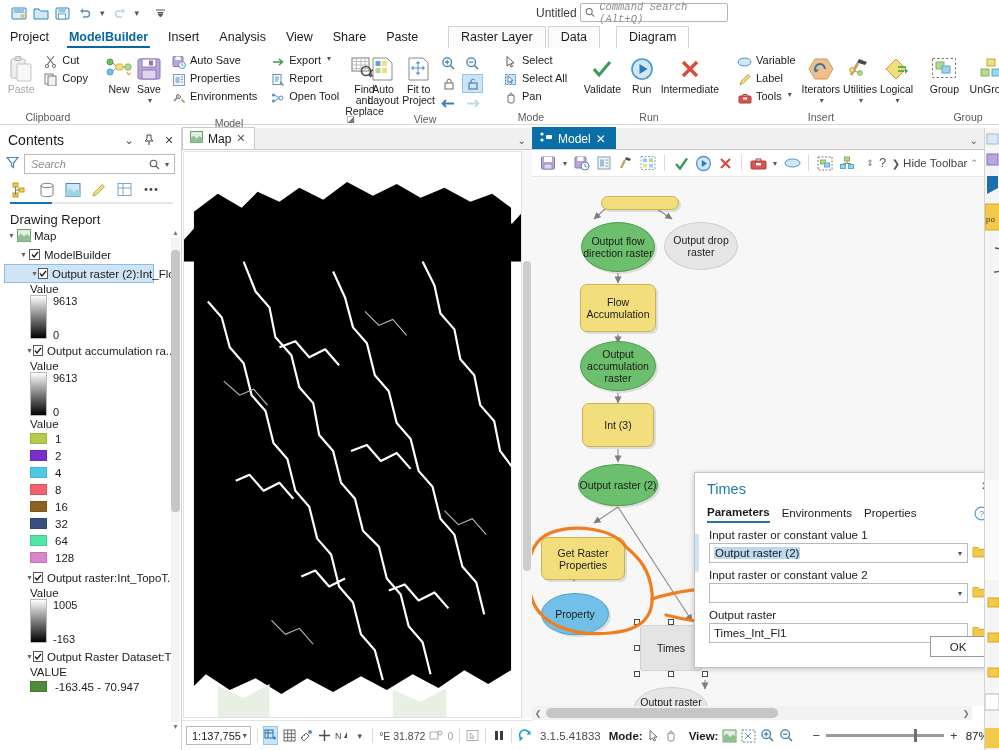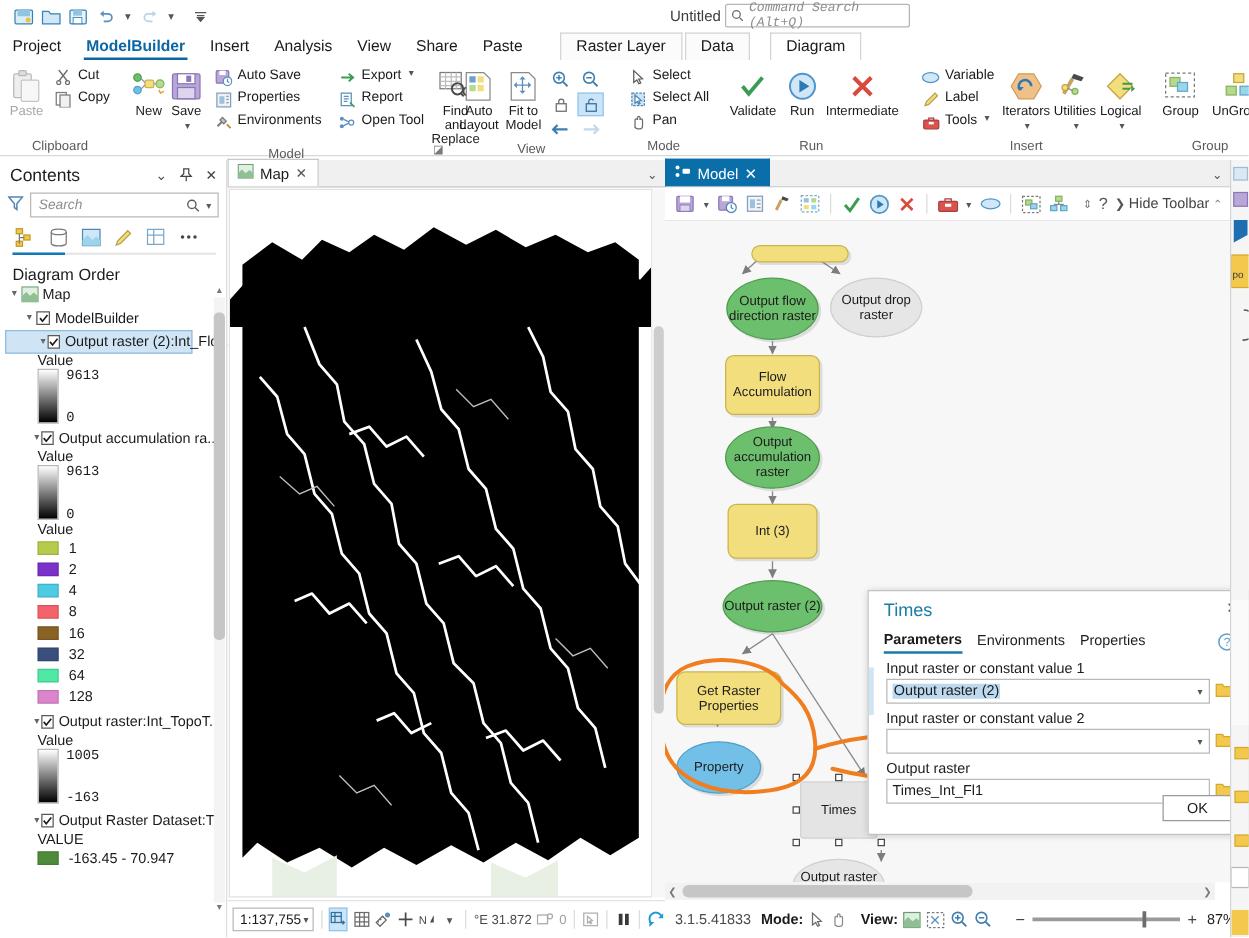--- a/index.html
+++ b/index.html
@@ -92,21 +92,21 @@
     position:absolute; left:0; top:98px; width:182px; bottom:0; overflow:hidden;
   }
   .toc-inner { position:absolute; left:0; top:0; width:170px; }
   .toc-row { display:flex; align-items:center; height:19px; font-size:11.5px; white-space: nowrap; }
   .toc-row.sel { background:#cfe4f5; border:1px solid #8fbde0; }
   .arrow { width:11px; text-align:center; font-size:7px; color:#666; cursor:pointer; }
   .cbx { width:11px;height:11px;border:1px solid #5a5a5a;background:#fff;margin-right:4px;display:flex;align-items:center;justify-content:center;cursor:pointer; }
   .cbx svg { display:block; }
   .lyr-ico { width:14px;height:13px;margin-right:3px; }
   .val-label { font-size:11.5px; padding-left:30px; }
-  .ramp-row { display:flex; align-items:flex-start; padding-left:30px; gap:6px;font-family:Liberation Mono, monospace; }
+  .ramp-row { display:flex; align-items:flex-start; padding-left:30px; gap:6px; }
   .ramp { width:17px; height:44px; border:1px solid #b9b9b9; }
   .ramp-lbls { display:flex; flex-direction:column; justify-content:space-between; height:46px; font-size:11px; }
   .swatch-row { display:flex; align-items:center; height:17px; padding-left:30px; gap:8px; font-size:11.5px; }
   .sw { width:17px;height:11px;border:1px solid rgba(0,0,0,.12); }
   .toc-scroll {
     position:absolute; right:2px; top:2px; width:9px; bottom:18px;
   }
   .toc-scroll .track { position:absolute; top:10px; bottom:10px; left:0; width:9px; background:#f4f4f4; }
   .toc-scroll .thumb { position:absolute; left:0; width:9px; top:22px; height:262px; background:#c6c6c6; border-radius:4px; }
   .sc-arr { position:absolute; left:0; width:9px; height:10px; font-size:7px; color:#7a7a7a; text-align:center; line-height:10px; cursor:pointer;}
@@ -442,21 +442,21 @@
           <div>Auto Layout</div>
         </div>
         <div class="bigbtn" style="width:42px">
           <div class="gl">
             <svg width="26" height="26" viewBox="0 0 26 26">
                 <path d="M3 2h14l5 5v17H3z" fill="#fff" stroke="#8a8a8a"></path>
                 <path d="M12 6v12M6 12h12" stroke="#5a8fc0"></path>
                 <path d="M12 5l-2.5 2.5h5zM12 19l-2.5-2.5h5zM5 12l2.5-2.5v5zM19 12l-2.5-2.5v5z" fill="#5a8fc0"></path>
               </svg>
           </div>
-          <div>Fit to Model</div>
+          <div>Fit to Project</div>
         </div>
         <div style="display:flex;flex-direction:column;gap:1px;padding-top:2px">
           <div style="display:flex;gap:3px">
             <div class="tsicon">
               <svg width="15" height="15" viewBox="0 0 15 15">
                   <circle cx="6.2" cy="6.2" r="4.3" fill="none" stroke="#3f7fb0" stroke-width="1.3"></circle>
                   <path d="M6.2 4v4.4M4 6.2h4.4" stroke="#3f7fb0" stroke-width="1.2"></path>
                   <path d="M9.5 9.5L13 13" stroke="#3f7fb0" stroke-width="1.5"></path>
                 </svg>
             </div>
@@ -725,21 +725,21 @@
       </div>
       <div class="tsicon">
         <svg width="16" height="7" viewBox="0 0 16 7">
             <circle cx="3" cy="3.5" r="1.4" fill="#444"></circle>
             <circle cx="8" cy="3.5" r="1.4" fill="#444"></circle>
             <circle cx="13" cy="3.5" r="1.4" fill="#444"></circle>
           </svg>
       </div>
     </div>
     <div class="tsunder"></div>
-    <div class="drawing-order">Diagram Order</div>
+    <div class="drawing-order">Drawing Report</div>
 
     <div class="toc">
       <div class="toc-inner">
 
         <div class="toc-row" style="padding-left:6px">
           <span class="arrow">▼</span>
           <span class="lyr-ico">
             <svg width="14" height="13" viewBox="0 0 14 13">
                 <rect x="0.5" y="0.5" width="13" height="12" fill="#dff0e2" stroke="#6aa06f"></rect>
                 <path d="M0.5 8l3.5-3.5L7 7.5l3-2.5 3.5 3v4.5H.5z" fill="#8fbf93"></path>

